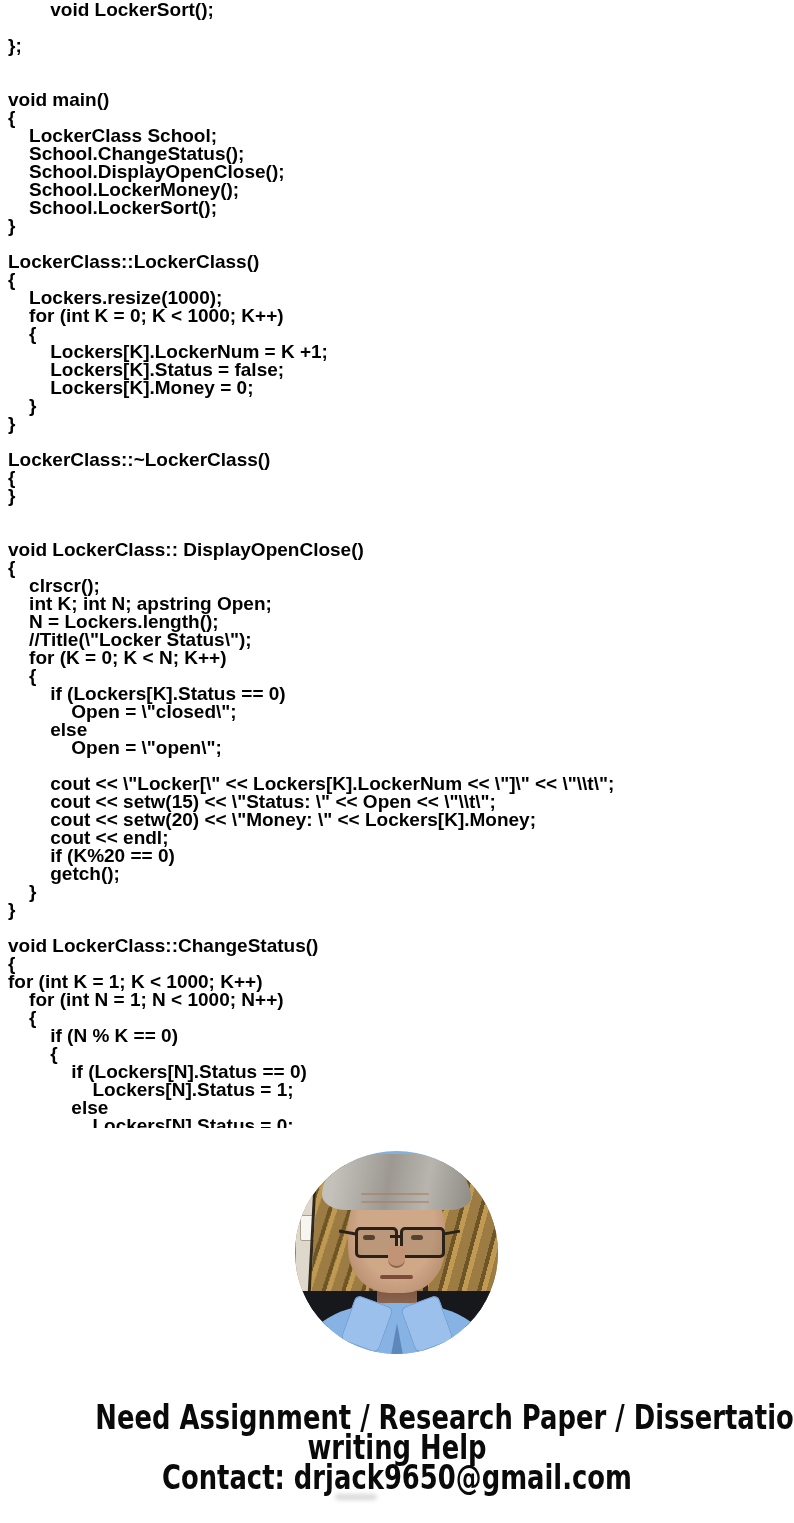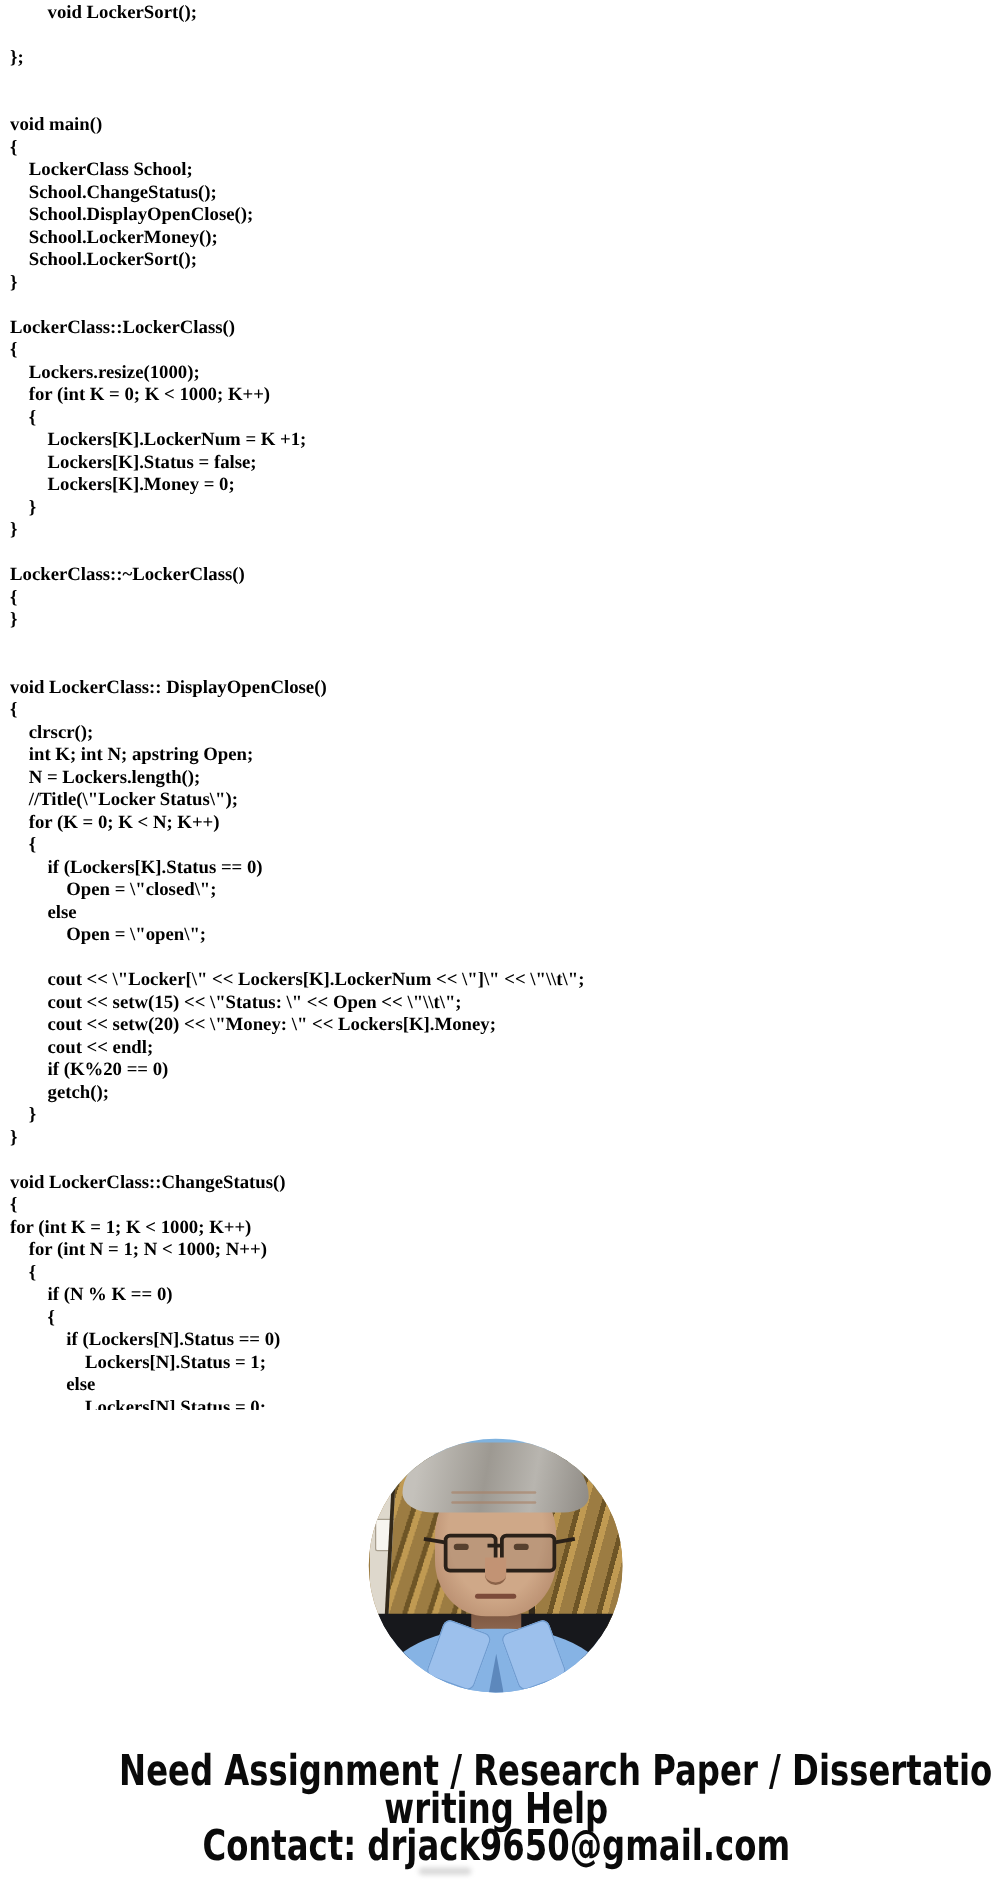--- a/index.html
+++ b/index.html
@@ -11,22 +11,22 @@
   html,body{margin:0;padding:0;}
   body{
     width:794px;height:1523px;position:relative;overflow:hidden;
     background:var(--page-bg);color:var(--text);
     font-family:"Liberation Serif","DejaVu Serif",serif;
   }
   
   .code{
     position:absolute;left:8px;top:1px;width:780px;height:1127px;
     margin:0;overflow:hidden;white-space:pre;
-    font-family:Liberation Serif, serif;
-    font-weight:bold;font-size:15px;line-height:18px;color:var(--text);
+    font-family:Liberation Sans, sans-serif;
+    font-weight:bold;font-size:19px;line-height:18px;color:var(--text);
   }
   
   .avatar{
     position:absolute;left:295px;top:1151px;width:203px;height:203px;
     border-radius:50%;overflow:hidden;
     background:linear-gradient(180deg,var(--sky) 0 22%,var(--curtain) 22% 70%,var(--dark-band) 70% 79%,var(--shirt) 79% 100%);
   }
   .avatar *{position:absolute;}
   .wall{left:1px;top:42px;width:24px;height:100px;background:var(--wall);}
   .switch{left:5px;top:64px;width:16px;height:24px;background:#f7f5ef;border:1px solid #a89f8f;border-radius:2px;}

